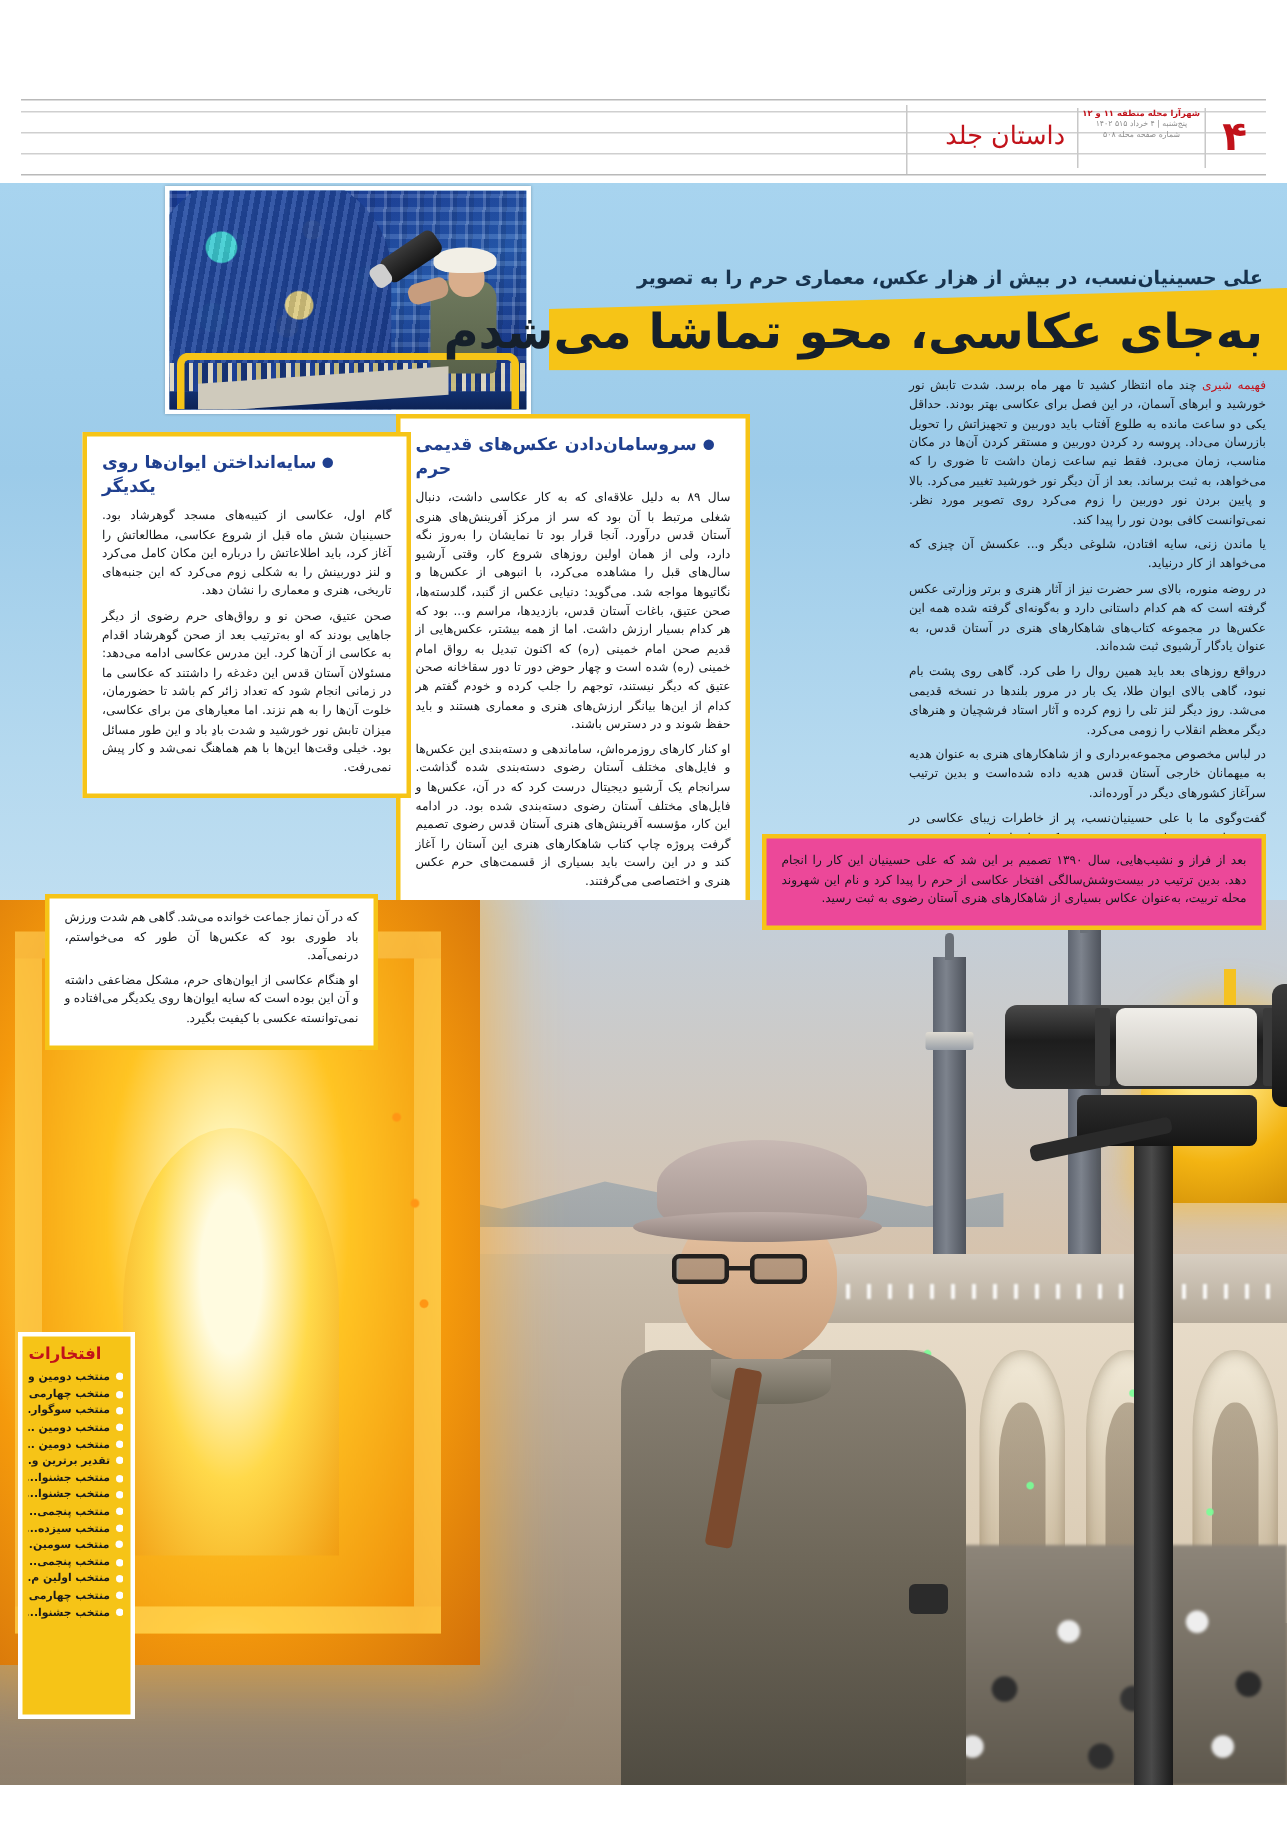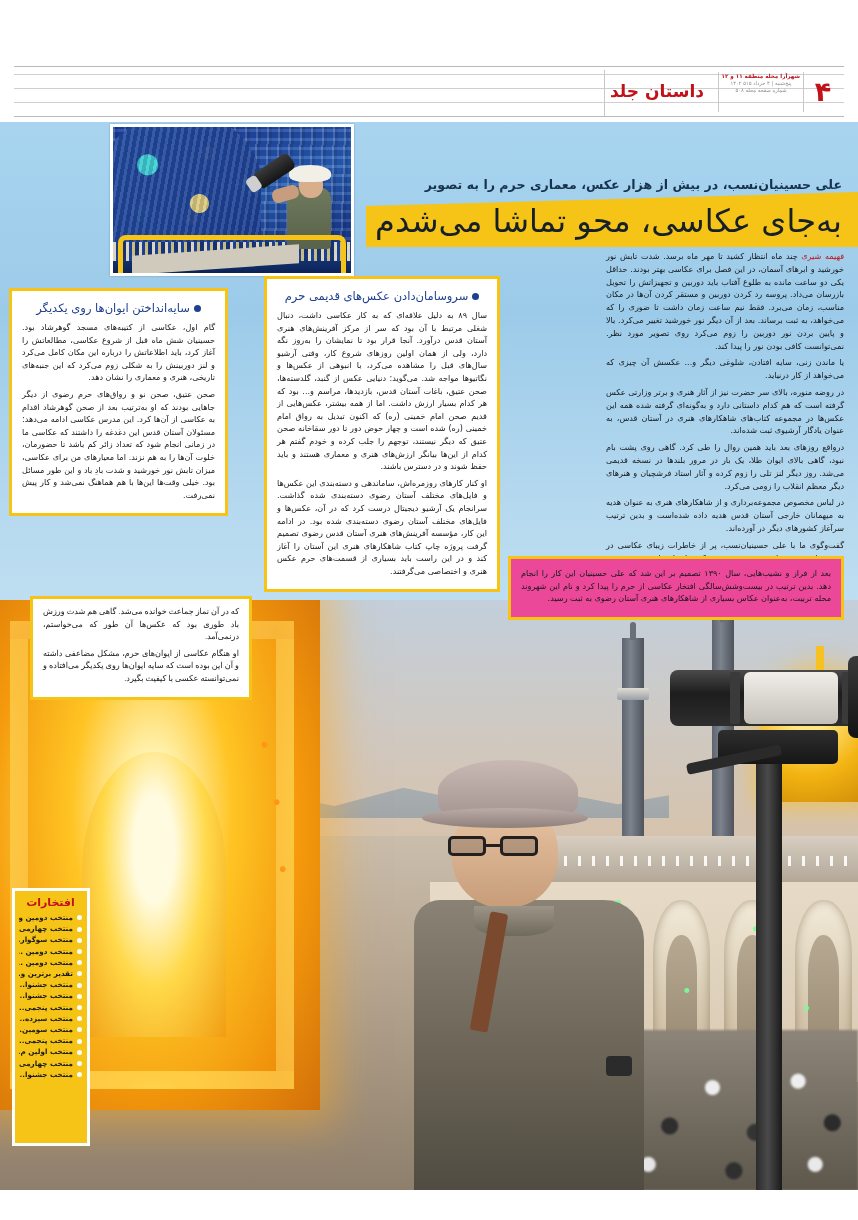--- a/index.html
+++ b/index.html
@@ -27,22 +27,22 @@
   .mast-meta {
     position:absolute; top:72px; left:718px; width:86px; height:40px;
     border-left:1px solid #c8c8c8; border-right:1px solid #c8c8c8;
     padding:1px 3px 0 3px; color:#b0202a; text-align:center;
   }
   .mast-meta div { font-size:5.2px; line-height:7.2px; letter-spacing:.2px; white-space:nowrap; }
   .mast-meta .m1 { font-weight:bold; font-size:5.6px; color:#c1121a; }
   .mast-meta .m2, .mast-meta .m3 { color:#8e8e8e; }
   .section-title {
     position:absolute; top:74px; left:610px; width:100px; height:34px;
-    color:#c1121a; font-weight:bold; font-size:17px; line-height:34px;
-    text-align:left; letter-spacing:-.4px;
+    color:#c1121a; font-weight:normal; font-size:17px; line-height:34px;
+    text-align:right; letter-spacing:-.4px;
   }
   .mast-divider { position:absolute; top:70px; left:604px; width:1px; height:46px; background:#c8c8c8; }
 
   
   .sky {
     position:absolute; left:0; top:122px; width:858px; height:640px;
     background:linear-gradient(180deg,#a8d4ef 0%, #9ccbe9 30%, #b5d9ef 60%, #cfe6f4 100%);
   }
 
   
@@ -124,53 +124,53 @@
     text-align:right; color:#17334e; font-size:12.6px; line-height:18px;
     font-weight:600; letter-spacing:-.2px; direction:rtl;
   }
   .headline-band {
     position:absolute; right:0; top:192px; width:492px; height:55px;
     background:#f6c417;
     clip-path:polygon(0 14px, 100% 0, 100% 100%, 0 100%);
   }
   .headline {
     position:absolute; right:16px; top:196px; width:470px; height:48px;
-    color:#16202b; font-size:32px; line-height:50px; font-weight:normal;
+    color:#16202b; font-size:32px; line-height:50px; font-weight:bold;
     text-align:right; letter-spacing:-1px; direction:rtl; white-space:nowrap;
   }
 
   
   .col-box {
     position:absolute; background:#ffffff; direction:rtl; text-align:justify;
   }
   .col-box.framed { border:3px solid #f6c417; }
   .sub-head {
-    color:#1f3f8f; font-weight:normal; font-size:11.5px; line-height:16px;
-    margin-bottom:5px; text-align:center; direction:rtl;
+    color:#1f3f8f; font-weight:bold; font-size:11.5px; line-height:16px;
+    margin-bottom:5px; text-align:left; direction:rtl;
   }
   .sub-head .dot {
     display:inline-block; width:7px; height:7px; border-radius:50%;
     background:#1f3f8f; margin-left:4px; vertical-align:middle;
   }
   .body-p {
     font-size:8.1px; line-height:12.6px; color:#15181c;
     text-align:justify; direction:rtl; margin-bottom:4px;
     text-align-last:right;
   }
   .lead-name { color:#c1121a; font-weight:normal; }
 
   
   #lead-col { right:14px; top:250px; width:238px; background:transparent; }
   #lead-col .body-p { font-size:8.1px; line-height:12.8px; }
 
   
   #mid-col { right:358px; top:276px; width:236px; padding:9px 10px 8px 10px; }
 
   
-  #left-col { right:630px; top:288px; width:219px; padding:9px 10px 8px 10px; }
+  #left-col { right:584px; top:288px; width:219px; padding:9px 10px 8px 10px; }
 
   
   #low-col { right:606px; top:596px; width:222px; padding:7px 10px 7px 10px;font-family:Liberation Serif, serif; }
 
   
   #cap-col { right:14px; top:556px; width:336px; padding:8px 10px; background:#ec4899; }
 
   
   .mainphoto {
     position:absolute; left:0; top:600px; width:858px; height:590px; overflow:hidden;
@@ -385,21 +385,21 @@
   }
 
   
   .honors {
     position:absolute; left:12px; top:888px; width:78px; height:258px;
     background:#f6c417; border:3px solid #fff; overflow:hidden; z-index:9;
     padding:4px 5px 4px 4px; direction:rtl;
   }
   .honors-title {
     color:#c1121a; font-weight:bold; font-size:11px; line-height:15px;
-    text-align:center; margin-bottom:2px;
+    text-align:left; margin-bottom:2px;
   }
   .honor-item {
     font-size:7.2px; line-height:11.2px; color:#1a1a1a; font-weight:bold;
     white-space:nowrap; text-align:right; position:relative; padding-right:9px;
     overflow:hidden;
   }
   .honor-item::before {
     content:""; position:absolute; right:0; top:3.4px; width:5px; height:5px;
     border-radius:50%; background:#fff;
   }

